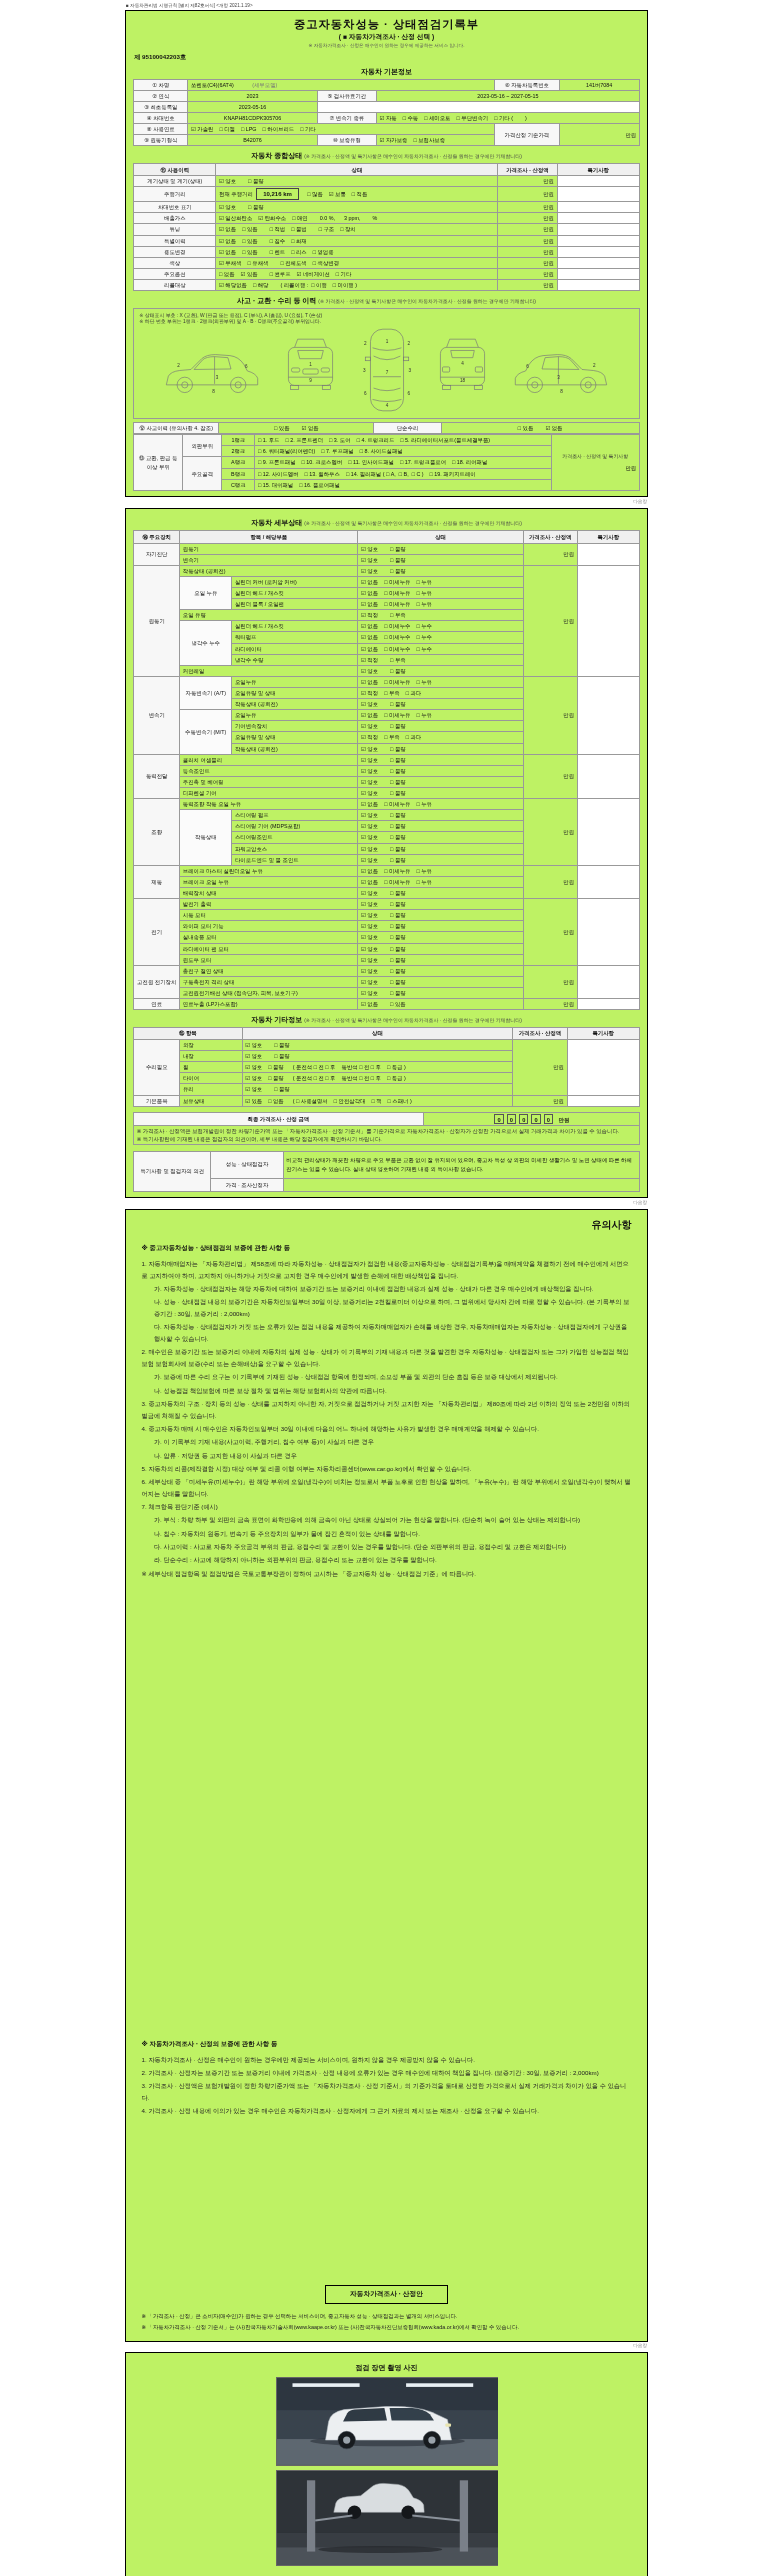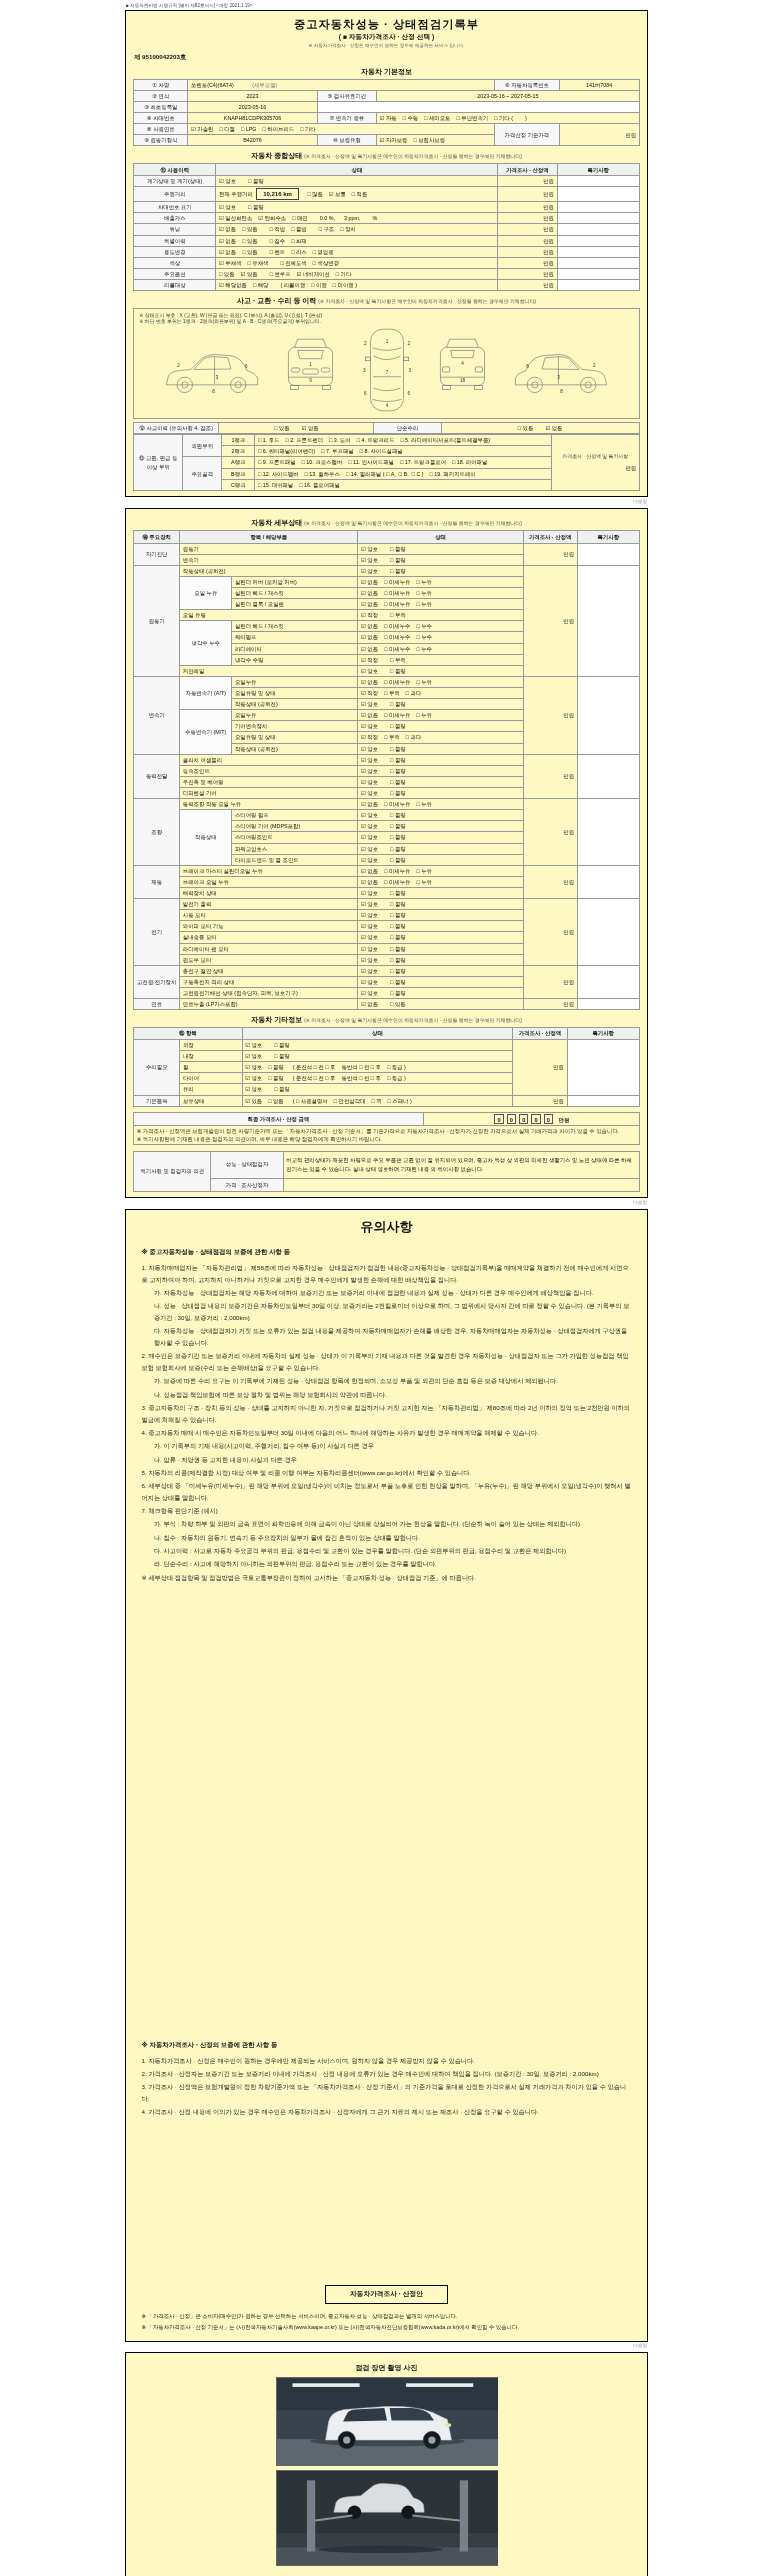--- a/index.html
+++ b/index.html
@@ -1,20 +1,20 @@
 <!DOCTYPE html>
 <html style="font-size:8.2px"><head>
 <meta charset="utf-8">
 <style>
   *{box-sizing:border-box;margin:0;padding:0}
   html,body{width:773px;background:#ffffff}
   body{height:2576px;overflow:hidden;font-family:"Liberation Sans","DejaVu Sans",sans-serif;color:#111}
   .page{width:523px;margin:0 auto;padding-top:2.6px}
   .top-note{font-size:4.6px;color:#444;margin:0 0 2.1px 1px}
-  .box{border:0.5px solid #000;background:#fef9c3;padding:5.2px 7.2px}
+  .box{border:0.5px solid #000;background:#bef264;padding:5.2px 7.2px}
   .nextpage{text-align:right;font-size:4.6px;color:#888;margin:1.5px 1px 4.1px 0;cursor:pointer}
   .doc-title{text-align:center;font-size:11.3px;font-weight:bold;letter-spacing:1px;margin-top:1px}
   .doc-option{text-align:center;font-size:6.7px;font-weight:bold;margin-top:1.5px}
   .doc-option-note{text-align:center;font-size:4.6px;color:#555;margin-top:1px}
   .doc-no{font-size:6.2px;font-weight:bold;margin:4.6px 0 1px 1px}
   .sec-title{text-align:center;font-weight:bold;font-size:7px;margin:4.6px 0 2.1px}
   .sec-note{font-weight:normal;font-size:4.9px;color:#444}
   table.t{width:100%;border-collapse:collapse;table-layout:fixed}
   .t th,.t td{border:0.5px solid #999;font-size:5.4px;padding:1px 2.6px;vertical-align:middle;line-height:1.5;word-break:break-all}
   .t th{background:#f0f0f0;font-weight:bold;text-align:center;padding:1.5px 1px}
@@ -36,21 +36,21 @@
   .dlabel{font-size:9px;fill:#333;text-anchor:middle;stroke:none}
   .price-head{font-size:4.9px;text-align:center;color:#333}
   .price-unit{text-align:right;margin-top:3.1px;font-size:5.4px}
   .final-label{font-weight:bold;font-size:6.4px;text-align:center;background:#f7f7f7}
   .final-val{text-align:center}
   .digit{display:inline-block;width:9.3px;height:10.3px;border:0.5px solid #555;margin:0 1.5px;text-align:center;font-weight:bold;line-height:10.3px;font-size:5.7px}
   .final-unit{margin-left:4.1px;font-weight:bold}
   .final-notes{font-size:4.9px;color:#333;line-height:1.6;text-align:left}
   .opinion-text{font-size:5.4px;line-height:1.6}
   .box3{display:flex;flex-direction:column;min-height:1133px;padding:7.2px 15.5px}
-  .notice-title{text-align:center;font-weight:bold;font-size:13px;margin:1px 0 6.2px}
+  .notice-title{text-align:right;font-weight:bold;font-size:10px;margin:1px 0 6.2px}
   .part-title{font-weight:bold;font-size:6.4px;margin:6.2px 0 3.1px}
   .notice-line{font-size:6.2px;line-height:1.9;margin:1.5px 0;color:#222}
   .notice-line.lv1{padding-left:12.4px}
   .sp1{flex:1}
   .sp2{flex:0.35}
   .guide-wrap{text-align:center;margin:8.2px 0 6.2px}
   .guide-box{display:inline-block;border:0.5px solid #000;padding:4.1px 24px;font-weight:bold;font-size:6.7px}
   .guide-notes .notice-line{font-size:5.4px;line-height:1.7}
   .photo{width:222px;margin:4.1px auto;display:block;border:0.5px solid #666;font-size:0}
   .photo svg{display:block}

